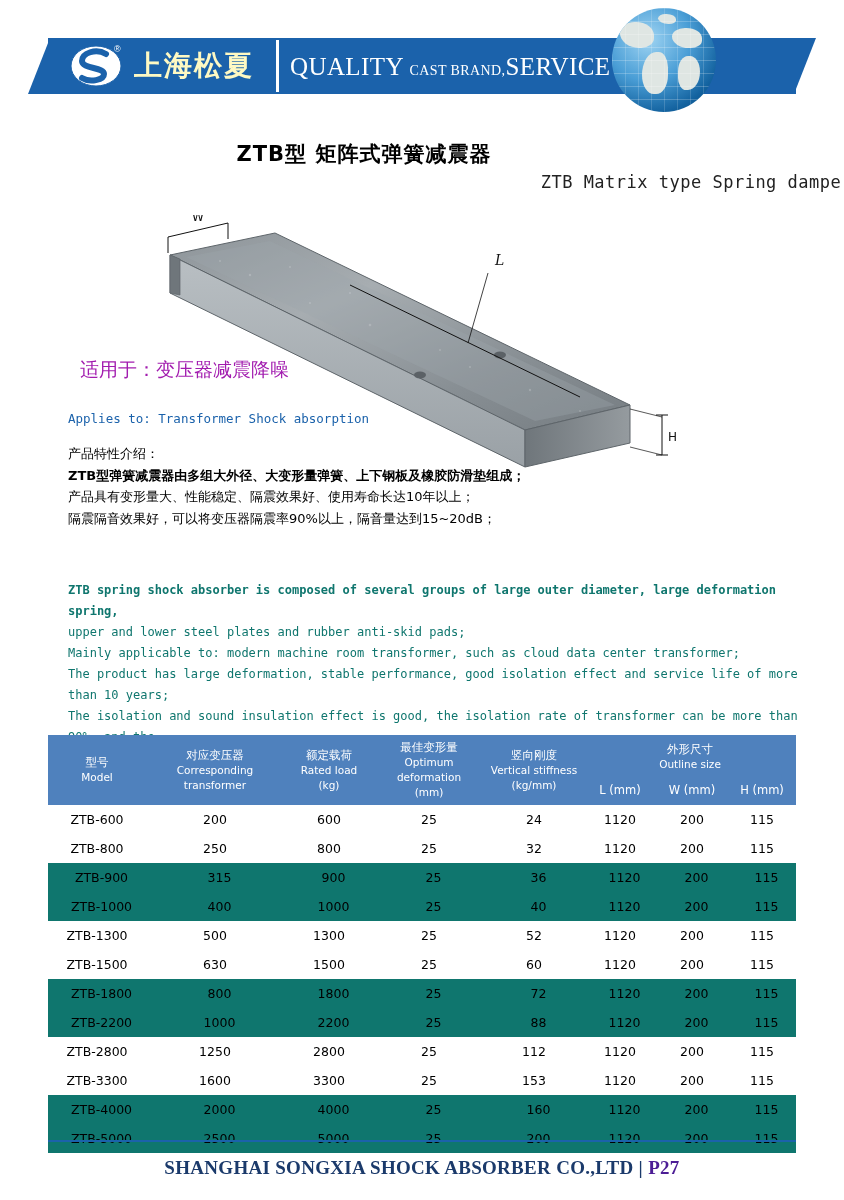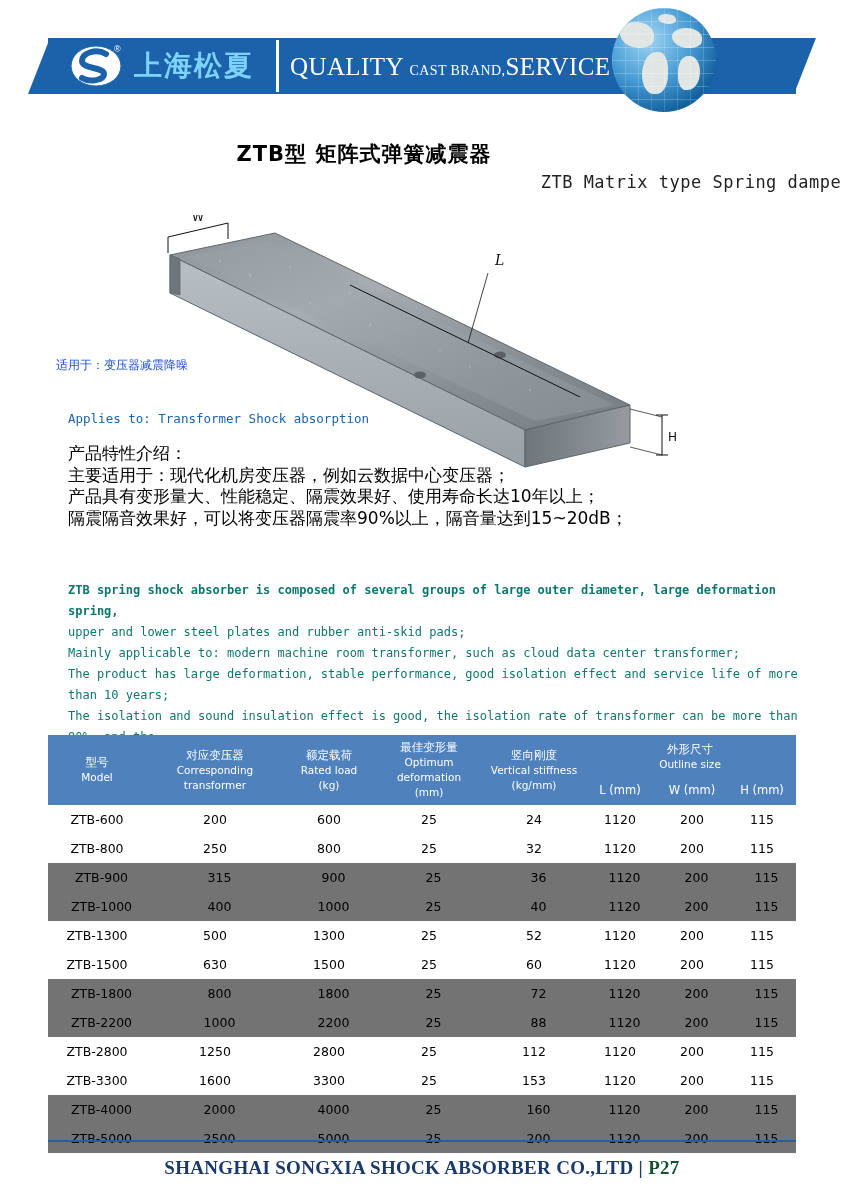--- a/index.html
+++ b/index.html
@@ -49,21 +49,21 @@
     background: #1b62ab;
     display: flex;
     align-items: center;
   }
   .logo-mark {
     width: 52px; height: 42px;
     margin-left: 22px;
     position: relative;
   }
   .logo-text {
-    color: #7dd3fc;
+    color: #fef9c3;
     font-size: 28px;
     letter-spacing: 2px;
     margin-left: 12px;
     font-weight: bold;
     font-family: "DejaVu Sans", sans-serif;
   }
   .logo-reg {
     position: absolute;
     left: 66px; top: 6px;
     color: #fff;
@@ -134,41 +134,41 @@
 
   
   .product {
     position: absolute;
     left: 110px; top: 215px;
     width: 620px; height: 290px;
   }
 
   .applies-cn {
     position: absolute;
-    left: 56px; top: 357px;
+    left: 80px; top: 357px;
     font-family: "DejaVu Sans", sans-serif;
-    font-size: 12px;
-    color: #1d4ed8;
+    font-size: 19px;
+    color: #a21caf;
   }
   .applies-en {
     position: absolute;
     left: 68px; top: 395px;
     font-family: "DejaVu Sans Mono", monospace;
     font-size: 12.5px;
     color: #1b62ab;
     margin-top: 16px;
   }
 
   
   .desc-cn {
     position: absolute;
     left: 68px; top: 443px;
     width: 720px;
     font-family: "DejaVu Sans", sans-serif;
-    font-size: 17px;
+    font-size: 13px;
     color: #000;
     line-height: 21.5px;
   }
   .desc-cn .b { font-weight: bold; }
   .desc-en {
     position: absolute;
     left: 68px; top: 580px;
     width: 740px;
     font-family: "DejaVu Sans Mono", monospace;
     font-size: 12px;
@@ -202,21 +202,21 @@
     padding-bottom: 2px;
   }
   table.spec tbody td {
     text-align: center;
     font-size: 12.5px;
     padding: 7px 2px;
     color: #000;
     border: none;
   }
   table.spec tbody tr.alt td {
-    background: #737373;
+    background: #0f766e;
     padding-left: 11px;
   }
   table.spec tbody tr td:first-child {
     text-align: center;
   }
   .hdr-cn { display:block; }
   .hdr-en { display:block; font-size: 10.5px; }
 
   
   .footer-rule {
@@ -229,21 +229,21 @@
     position: absolute;
     left: 0; top: 1157px;
     width: 844px;
     text-align: center;
     font-family: "Liberation Serif", serif;
     font-size: 19px;
     font-weight: bold;
     color: #1b3a6b;
     letter-spacing: .3px;
   }
-  .footer .pg { color: #14532d; }
+  .footer .pg { color: #4c1d95; }
 </style>
 </head>
 <body>
 
 <div class="header">
   <div class="header-bar"></div>
   <div class="header-bar-notch-l"></div>
   <div class="header-bar-notch-r"></div>
 
   <div class="logo-box">
@@ -339,21 +339,21 @@
     <line x1="520" y1="232" x2="552" y2="240" stroke="#111" stroke-width="0.7"></line>
     <text x="558" y="226" font-family="DejaVu Sans, sans-serif" font-size="12" fill="#111">H</text>
   </svg>
 </div>
 
 <div class="applies-cn">适用于：变压器减震降噪</div>
 <div class="applies-en">Applies to: Transformer Shock absorption</div>
 
 <div class="desc-cn">
   <div>产品特性介绍：</div>
-  <div>主要适用于：现代化机房变压器，例如云数据中心变压器；</div>
+  <div class="b">ZTB型弹簧减震器由多组大外径、大变形量弹簧、上下钢板及橡胶防滑垫组成；</div>
   <div>产品具有变形量大、性能稳定、隔震效果好、使用寿命长达10年以上；</div>
   <div>隔震隔音效果好，可以将变压器隔震率90%以上，隔音量达到15~20dB；</div>
 </div>
 
 <div class="desc-en">
   <div class="b">ZTB spring shock absorber is composed of several groups of large outer diameter, large deformation spring,</div>
   <div>upper and lower steel plates and rubber anti-skid pads;</div>
   <div>Mainly applicable to: modern machine room transformer, such as cloud data center transformer;</div>
   <div>The product has large deformation, stable performance, good isolation effect and service life of more than 10 years;</div>
   <div>The isolation and sound insulation effect is good, the isolation rate of transformer can be more than 90%, and the</div>

